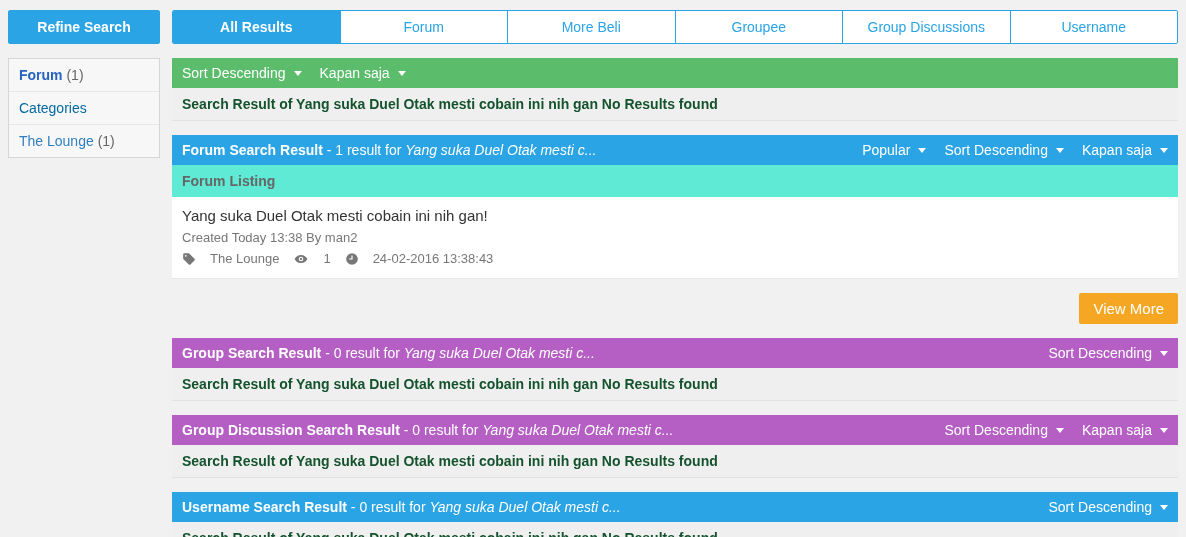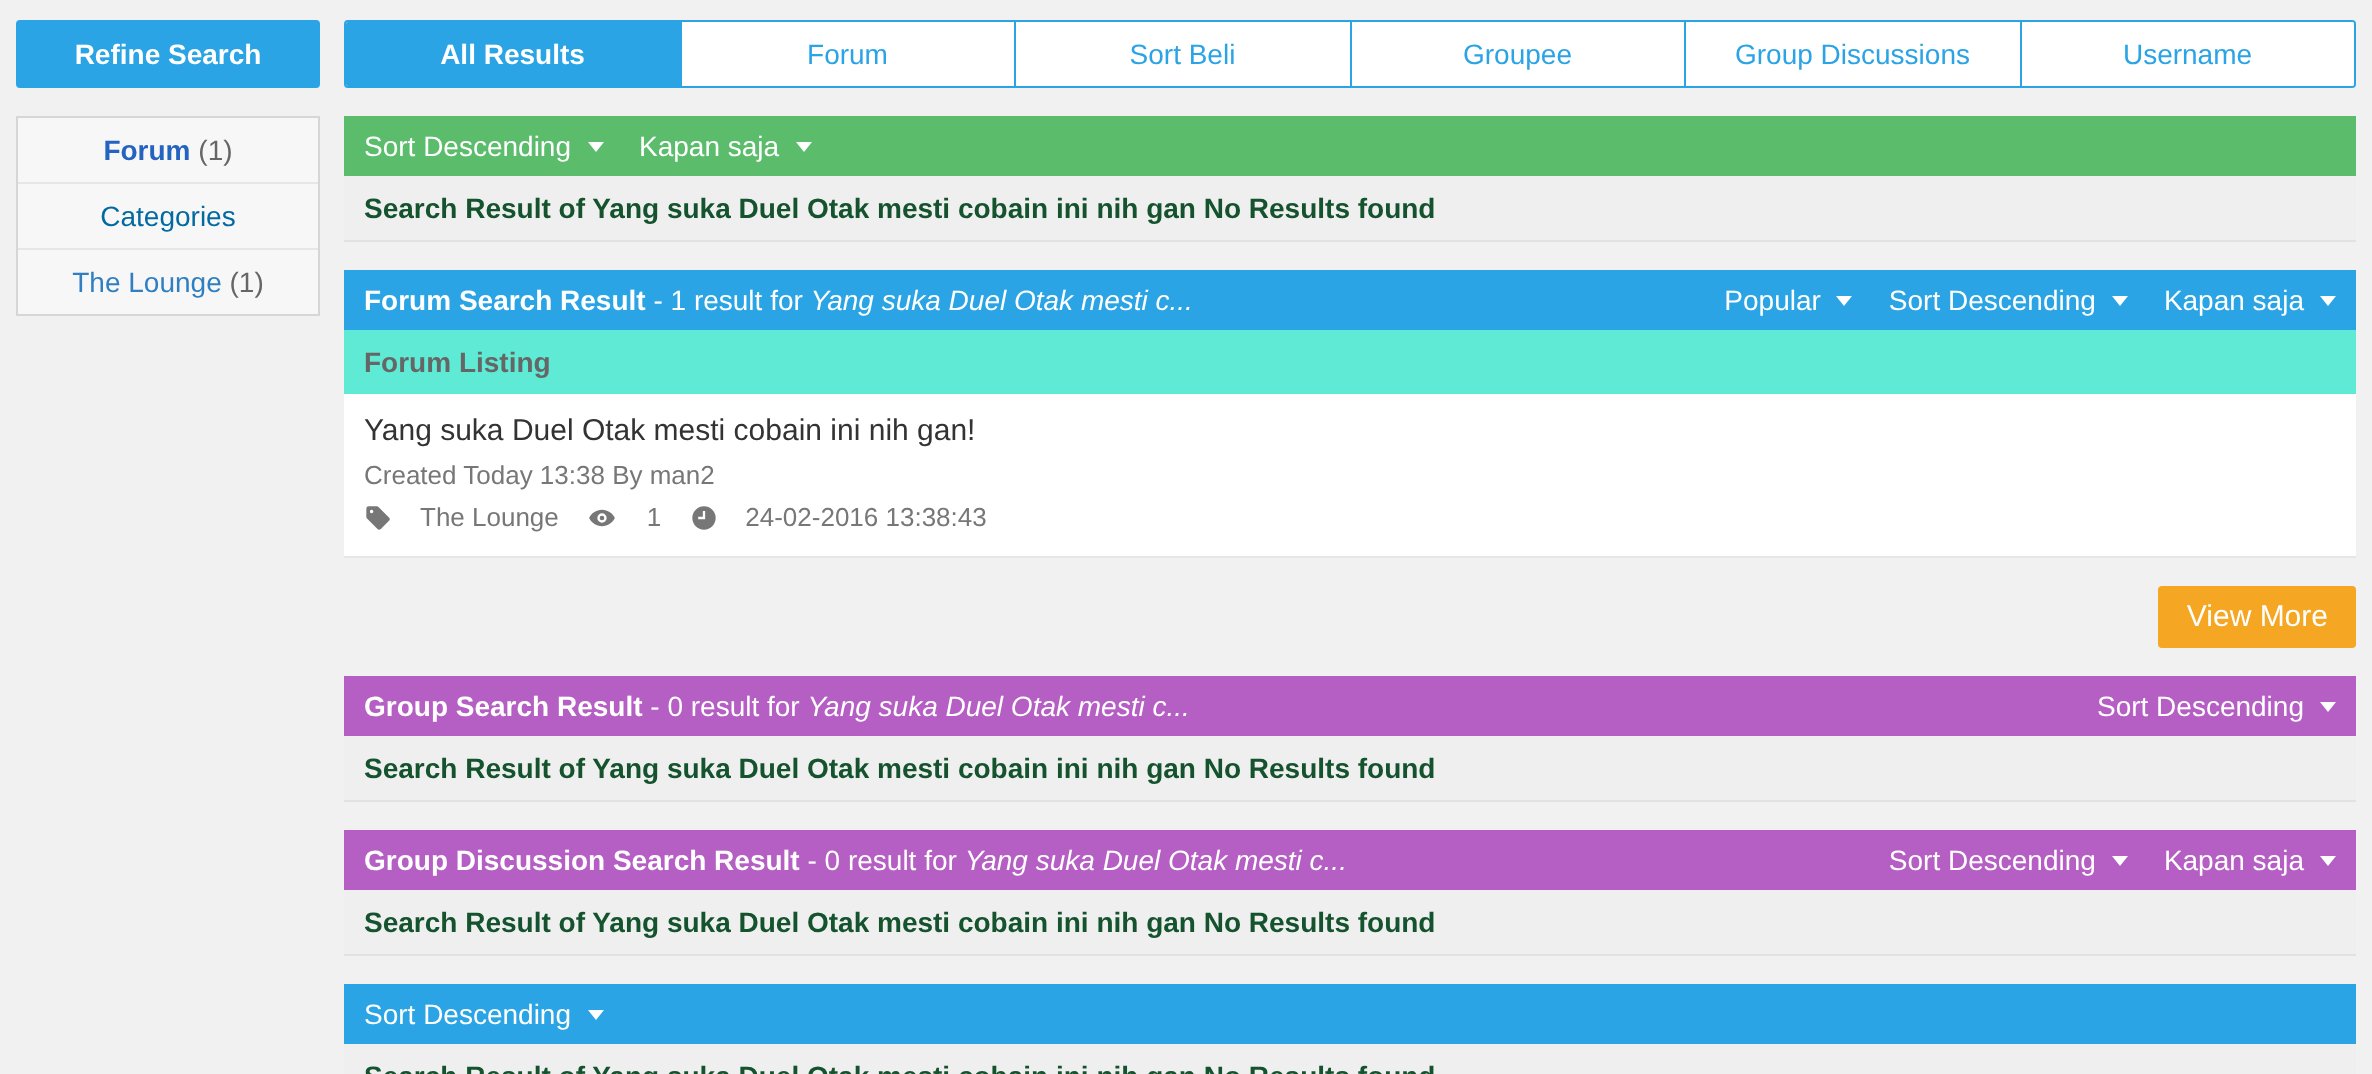--- a/index.html
+++ b/index.html
@@ -1,21 +1,21 @@
 <!DOCTYPE html>
 <html><head>
 <meta charset="utf-8">
 <style>
   * { box-sizing: border-box; margin: 0; padding: 0; }
   body { font-family: "Helvetica Neue", Helvetica, Arial, sans-serif; font-size: 14px; background: #f1f1f1; color: #333; width: 1186px; }
   .container { display: flex; padding: 10px 8px; gap: 12px; }
   .sidebar { width: 152px; flex-shrink: 0; }
   .refine { background: #2aa4e5; color: #fff; text-align: center; font-weight: 700; padding: 8px 0; border: 1px solid #2aa4e5; border-radius: 2px; cursor: pointer; }
   .refine-box { margin-top: 14px; border: 1px solid #d6d6d6; background: #f7f7f7; }
-  .refine-row { padding: 8px 10px; border-bottom: 1px solid #e6e6e6; text-align: center; }
+  .refine-row { padding: 8px 10px; border-bottom: 1px solid #e6e6e6; }
   .refine-row:last-child { border-bottom: none; }
   .refine-row.active { color: #2563c0; font-weight: 700; }
   .refine-row.normal { color: #0369a1; font-weight: 400; }
   .refine-row.link { color: #2f7fc1; font-weight: 400; }
   .refine-row .count { color: #666; font-weight: 400; }
   .main { flex: 1; }
   .tabs { display: flex; border: 1px solid #2aa4e5; border-radius: 2px; overflow: hidden; margin-bottom: 14px; }
   .tab { flex: 1; text-align: center; padding: 8px 0; background: #fff; color: #2aa4e5; border-right: 1px solid #2aa4e5; cursor: pointer; font-size: 14px; }
   .tab:last-child { border-right: none; }
   .tab.active { background: #2aa4e5; color: #fff; font-weight: 700; }
@@ -60,21 +60,21 @@
         <span>The Lounge</span>
         <span class="count">(1)</span>
       </div>
     </div>
   </div>
 
   <div class="main">
     <div class="tabs">
       <div class="tab active">All Results</div>
       <div class="tab">Forum</div>
-      <div class="tab">Sort Beli</div>
+      <div class="tab">More Beli</div>
       <div class="tab">Groupee</div>
       <div class="tab">Group Discussions</div>
       <div class="tab">Username</div>
     </div>
 
     <div class="section">
       <div class="sec-header green">
         <div class="right">
           <div class="dd">
             <span>Sort Descending</span>
@@ -169,20 +169,23 @@
             <span>Kapan saja</span>
             <span class="caret"></span>
           </div>
         </div>
       </div>
       <div class="noresult">Search Result of Yang suka Duel Otak mesti cobain ini nih gan No Results found</div>
     </div>
 
     <div class="section">
       <div class="sec-header blue">
+        <div class="left">
+          <span class="sec-title">Username Search Result</span><span class="sec-sub"> - 0 result for </span><span class="sec-query">Yang suka Duel Otak mesti c...</span>
+        </div>
         <div class="right">
           <div class="dd">
             <span>Sort Descending</span>
             <span class="caret"></span>
           </div>
         </div>
       </div>
       <div class="noresult">Search Result of Yang suka Duel Otak mesti cobain ini nih gan No Results found</div>
     </div>
 

